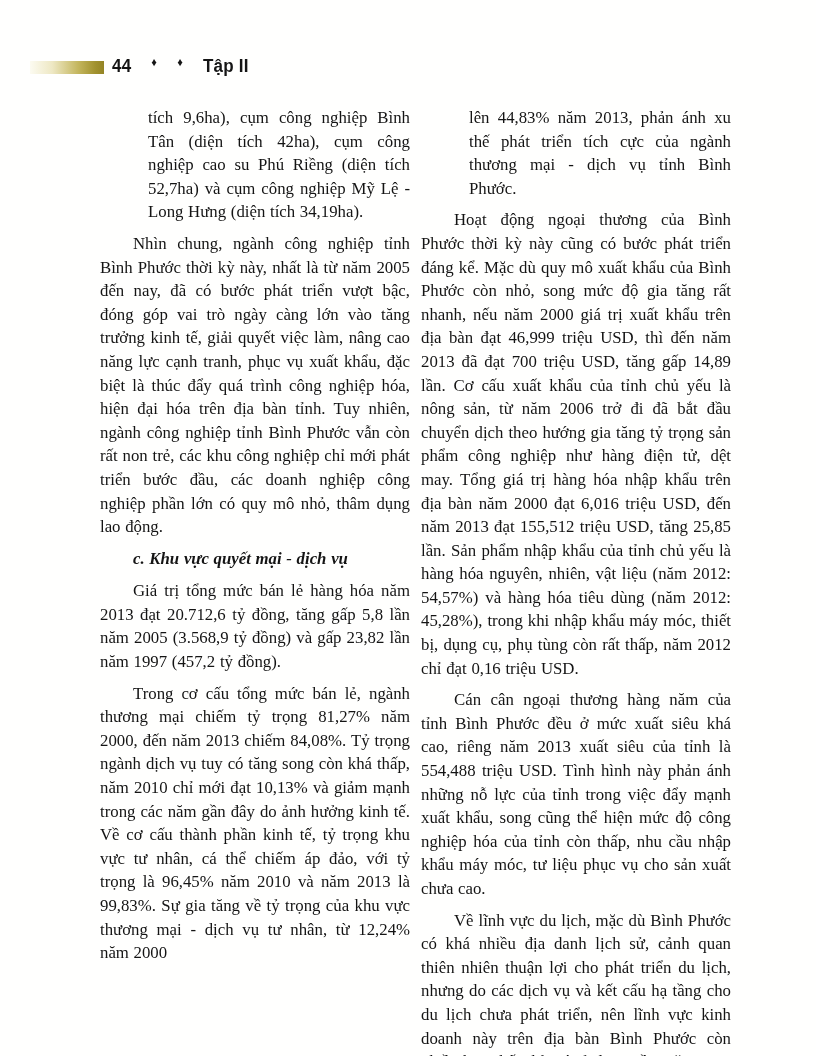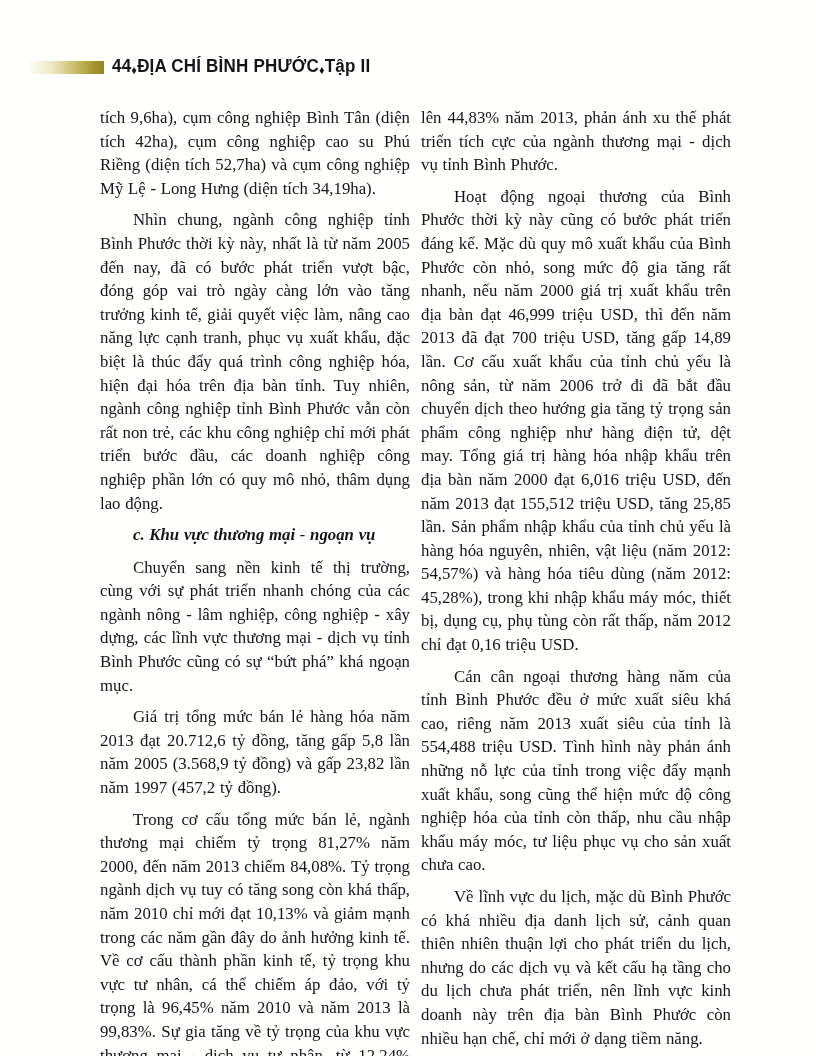--- a/index.html
+++ b/index.html
@@ -26,22 +26,22 @@
     height: 20px;
   }
   .grad-bar {
     width: 74px;
     height: 13px;
     margin-right: 8px;
     background: linear-gradient(90deg, #fcfbf1 0%, #eee8c4 30%, #c4b65e 65%, #a2922f 88%, #948425 100%);
   }
   .head-text {
     display: flex;
-    align-items: flex-end;
-    gap: 0;
+    align-items: flex-start;
+    gap: 20px;
     font-family: "Liberation Sans", "DejaVu Sans", sans-serif;
     font-weight: 700;
     font-size: 17px;
     letter-spacing: 0.2px;
     color: #151515;
     white-space: nowrap;
     transform: scaleY(1.05);
   }
   .diamond {
     font-size: 11px;
@@ -63,53 +63,52 @@
     font-size: 16.8px;
     line-height: 23.6px;
     word-spacing: 0.5px;
   }
   .col p {
     margin: 0 0 8px 0;
     text-indent: 33px;
   }
   .col p.continuation {
     text-indent: 0;
+    margin-left: 48px;
   }
   .subheading {
     font-weight: 700;
     font-style: italic;
     font-size: 16.8px;
     margin: 6px 0 9px 0;
     text-indent: 33px;
     text-align: left;
   }
 </style>
 </head>
 <body>
 
 <div class="page">
 
   <header class="running-head">
     <div class="grad-bar"></div>
     <div class="head-text">
       <span>44</span>
       <span class="diamond">♦</span>
-      <span>ĐỊA CHÍ BÌNH PHƯỚC</span>
       <span class="diamond">♦</span>
       <span>Tập II</span>
     </div>
   </header>
 
   <main class="columns">
 
     <div class="col">
       <p class="continuation">tích 9,6ha), cụm công nghiệp Bình Tân (diện tích 42ha), cụm công nghiệp cao su Phú Riềng (diện tích 52,7ha) và cụm công nghiệp Mỹ Lệ - Long Hưng (diện tích 34,19ha).</p>
       <p>Nhìn chung, ngành công nghiệp tỉnh Bình Phước thời kỳ này, nhất là từ năm 2005 đến nay, đã có bước phát triển vượt bậc, đóng góp vai trò ngày càng lớn vào tăng trưởng kinh tế, giải quyết việc làm, nâng cao năng lực cạnh tranh, phục vụ xuất khẩu, đặc biệt là thúc đẩy quá trình công nghiệp hóa, hiện đại hóa trên địa bàn tỉnh. Tuy nhiên, ngành công nghiệp tỉnh Bình Phước vẫn còn rất non trẻ, các khu công nghiệp chỉ mới phát triển bước đầu, các doanh nghiệp công nghiệp phần lớn có quy mô nhỏ, thâm dụng lao động.</p>
-      <h3 class="subheading">c. Khu vực thương mại - ngoạn vụ</h3>
-      <p>Chuyển sang nền kinh tế thị trường, cùng với sự phát triển nhanh chóng của các ngành nông - lâm nghiệp, công nghiệp - xây dựng, các lĩnh vực thương mại - dịch vụ tỉnh Bình Phước cũng có sự “bứt phá” khá ngoạn mục.</p>
+      <h3 class="subheading">c. Khu vực quyết mại - dịch vụ</h3>
       <p>Giá trị tổng mức bán lẻ hàng hóa năm 2013 đạt 20.712,6 tỷ đồng, tăng gấp 5,8 lần năm 2005 (3.568,9 tỷ đồng) và gấp 23,82 lần năm 1997 (457,2 tỷ đồng).</p>
       <p>Trong cơ cấu tổng mức bán lẻ, ngành thương mại chiếm tỷ trọng 81,27% năm 2000, đến năm 2013 chiếm 84,08%. Tỷ trọng ngành dịch vụ tuy có tăng song còn khá thấp, năm 2010 chỉ mới đạt 10,13% và giảm mạnh trong các năm gần đây do ảnh hưởng kinh tế. Về cơ cấu thành phần kinh tế, tỷ trọng khu vực tư nhân, cá thể chiếm áp đảo, với tỷ trọng là 96,45% năm 2010 và năm 2013 là 99,83%. Sự gia tăng về tỷ trọng của khu vực thương mại - dịch vụ tư nhân, từ 12,24% năm 2000</p>
     </div>
 
     <div class="col">
       <p class="continuation">lên 44,83% năm 2013, phản ánh xu thế phát triển tích cực của ngành thương mại - dịch vụ tỉnh Bình Phước.</p>
       <p>Hoạt động ngoại thương của Bình Phước thời kỳ này cũng có bước phát triển đáng kể. Mặc dù quy mô xuất khẩu của Bình Phước còn nhỏ, song mức độ gia tăng rất nhanh, nếu năm 2000 giá trị xuất khẩu trên địa bàn đạt 46,999 triệu USD, thì đến năm 2013 đã đạt 700 triệu USD, tăng gấp 14,89 lần. Cơ cấu xuất khẩu của tỉnh chủ yếu là nông sản, từ năm 2006 trở đi đã bắt đầu chuyển dịch theo hướng gia tăng tỷ trọng sản phẩm công nghiệp như hàng điện tử, dệt may. Tổng giá trị hàng hóa nhập khẩu trên địa bàn năm 2000 đạt 6,016 triệu USD, đến năm 2013 đạt 155,512 triệu USD, tăng 25,85 lần. Sản phẩm nhập khẩu của tỉnh chủ yếu là hàng hóa nguyên, nhiên, vật liệu (năm 2012: 54,57%) và hàng hóa tiêu dùng (năm 2012: 45,28%), trong khi nhập khẩu máy móc, thiết bị, dụng cụ, phụ tùng còn rất thấp, năm 2012 chỉ đạt 0,16 triệu USD.</p>
       <p>Cán cân ngoại thương hàng năm của tỉnh Bình Phước đều ở mức xuất siêu khá cao, riêng năm 2013 xuất siêu của tỉnh là 554,488 triệu USD. Tình hình này phản ánh những nỗ lực của tỉnh trong việc đẩy mạnh xuất khẩu, song cũng thể hiện mức độ công nghiệp hóa của tỉnh còn thấp, nhu cầu nhập khẩu máy móc, tư liệu phục vụ cho sản xuất chưa cao.</p>
       <p>Về lĩnh vực du lịch, mặc dù Bình Phước có khá nhiều địa danh lịch sử, cảnh quan thiên nhiên thuận lợi cho phát triển du lịch, nhưng do các dịch vụ và kết cấu hạ tầng cho du lịch chưa phát triển, nên lĩnh vực kinh doanh này trên địa bàn Bình Phước còn nhiều hạn chế, chỉ mới ở dạng tiềm năng.</p>
     </div>

